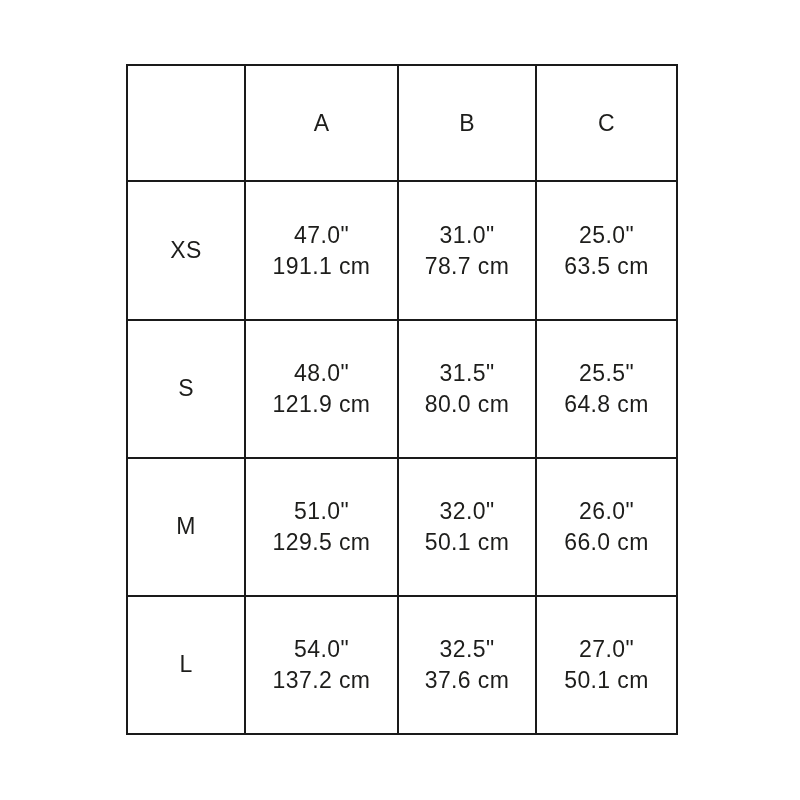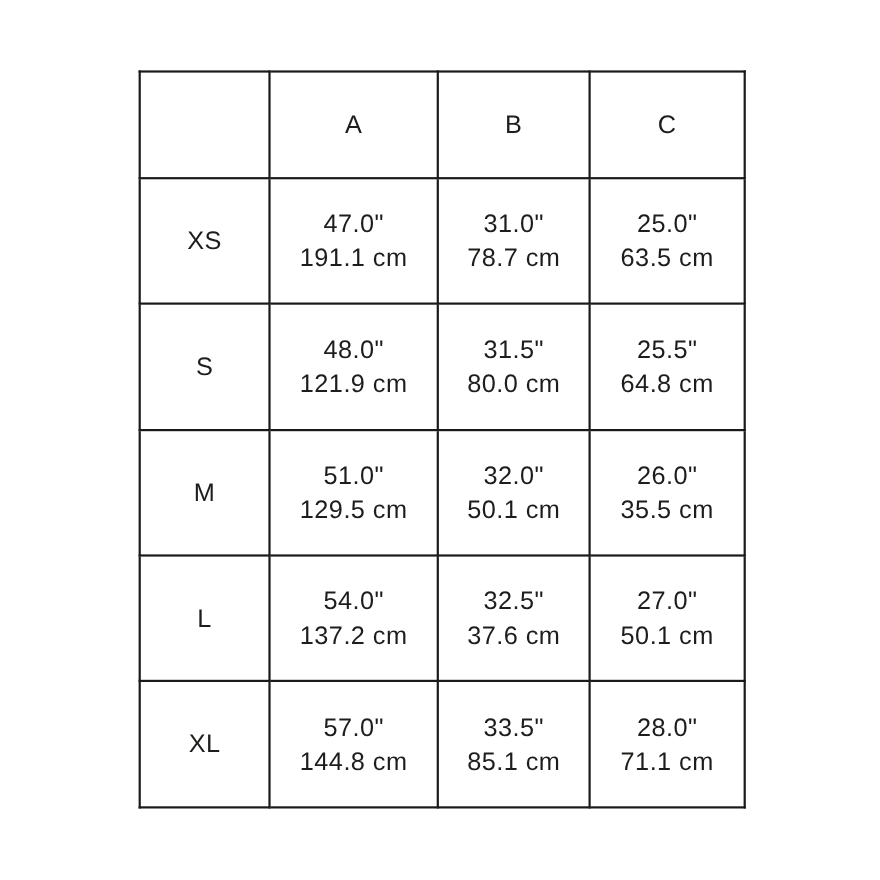--- a/index.html
+++ b/index.html
@@ -101,50 +101,35 @@
         <td>
           <div class="cell-line">51.0"</div>
           <div class="cell-line">129.5 cm</div>
         </td>
         <td>
           <div class="cell-line">32.0"</div>
           <div class="cell-line">50.1 cm</div>
         </td>
         <td>
           <div class="cell-line">26.0"</div>
-          <div class="cell-line">35.5 cm</div>
+          <div class="cell-line">66.0 cm</div>
         </td>
       </tr>
 
       <tr class="data-row">
         <th>L</th>
         <td>
           <div class="cell-line">54.0"</div>
           <div class="cell-line">137.2 cm</div>
         </td>
         <td>
           <div class="cell-line">32.5"</div>
           <div class="cell-line">37.6 cm</div>
         </td>
         <td>
           <div class="cell-line">27.0"</div>
           <div class="cell-line">50.1 cm</div>
         </td>
       </tr>
 
-      <tr class="data-row">
-        <th>XL</th>
-        <td>
-          <div class="cell-line">57.0"</div>
-          <div class="cell-line">144.8 cm</div>
-        </td>
-        <td>
-          <div class="cell-line">33.5"</div>
-          <div class="cell-line">85.1 cm</div>
-        </td>
-        <td>
-          <div class="cell-line">28.0"</div>
-          <div class="cell-line">71.1 cm</div>
-        </td>
-      </tr>
     </tbody>
   </table>
 </div>
 
 </body></html>

